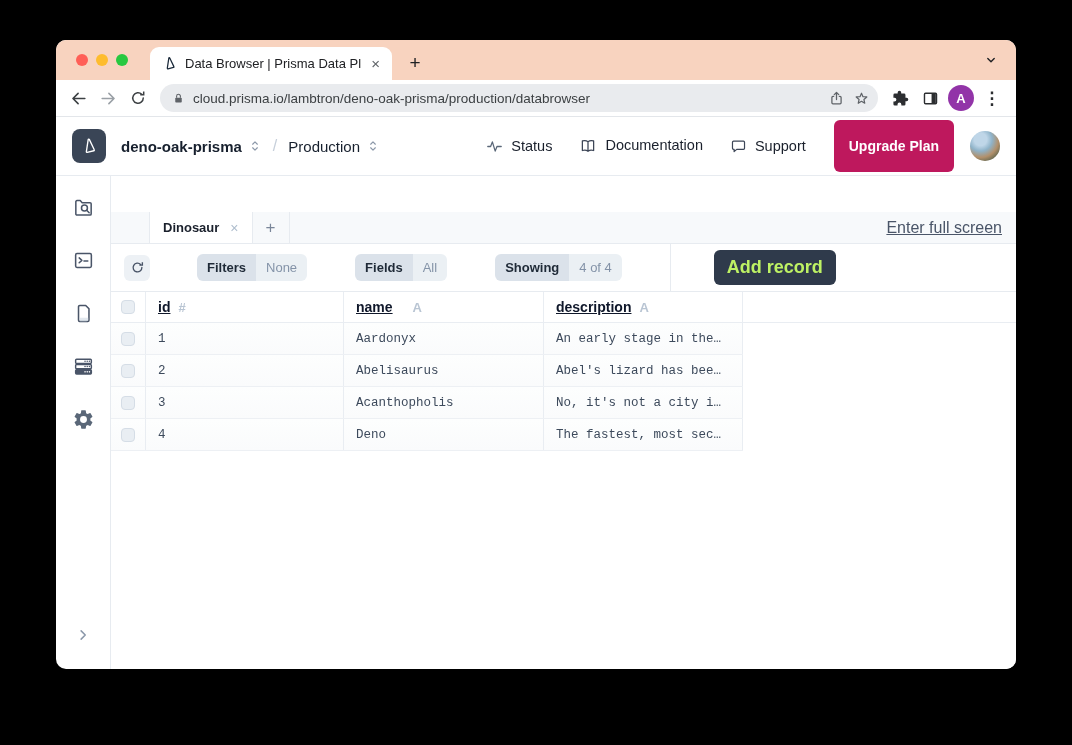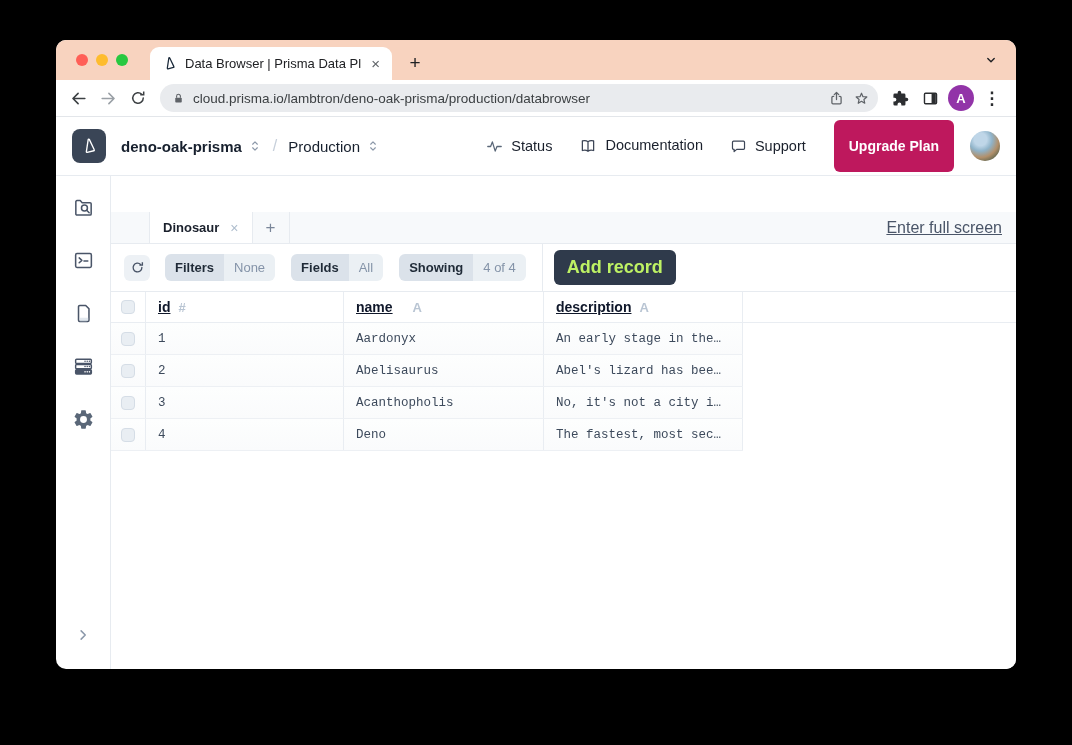--- a/index.html
+++ b/index.html
@@ -64,21 +64,21 @@
               display:flex; align-items:center; padding:0 13px; gap:11px; }
   .view-tab-label { font-size:13px; font-weight:700; color:#1A202C; }
   .view-tab-close { color:#AEBDCD; font-size:14px; line-height:1; }
   .view-add { width:37px; border-right:1px solid #E7EBF0; display:flex; align-items:center;
               justify-content:center; color:#7A8699; font-size:17px; }
   .fullscreen-link { margin-left:auto; align-self:center; margin-right:14px; font-size:16px;
                      color:#4A5568; text-decoration:underline; }
 
   
   .grid-toolbar { height:48px; border-bottom:1px solid #E7EBF0; display:flex; align-items:center;
-                  padding-left:13px; flex:none; }
+                  padding-left:13px; flex:none;gap:32px; }
   .refresh-btn { width:26px; height:26px; border-radius:6px; background:#EDF1F5; display:flex;
                  align-items:center; justify-content:center; border:none; margin-right:15px; }
   .seg { display:flex; border-radius:6px; overflow:hidden; margin-right:16px; }
   .seg-label { background:#DBE2EA; color:#1F2A37; font-size:13px; font-weight:700; padding:6px 10px; }
   .seg-value { background:#EBF0F4; color:#8493A8; font-size:13px; padding:6px 10px; }
   .toolbar-divider { width:1px; height:100%; background:#E7EBF0; margin-left:0; margin-right:11px; }
   .add-record-btn { background:#2F3A4B; color:#bef264; font-size:18px; font-weight:700; border:none;
                     border-radius:6px; padding:7px 13px; }
 
   

